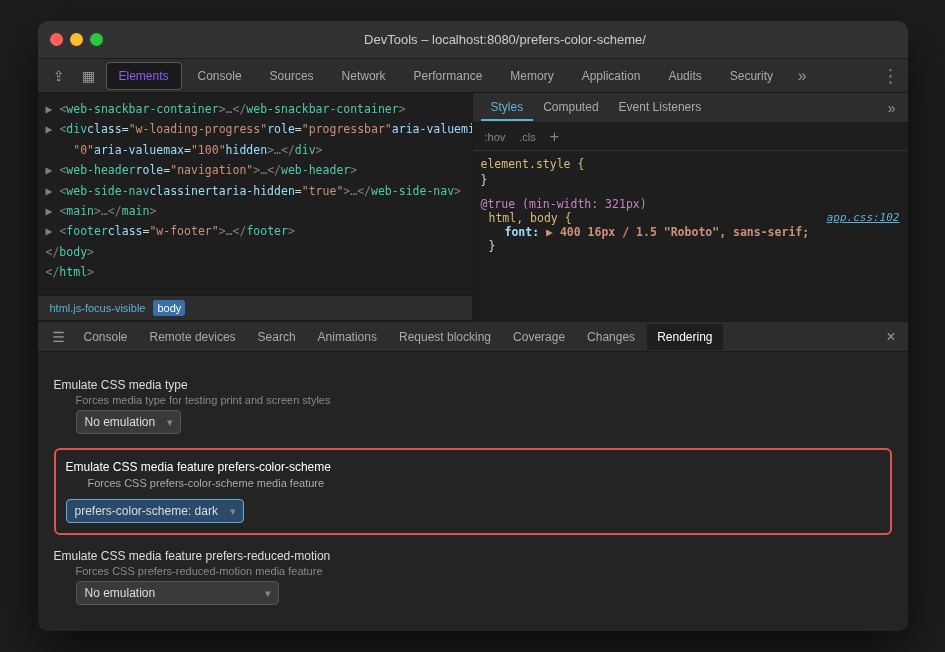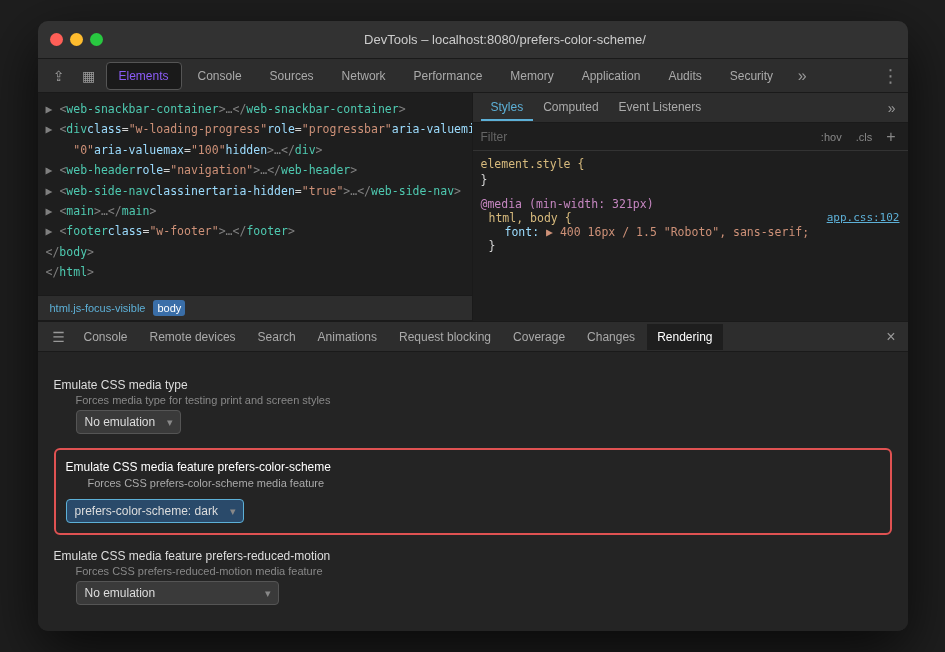--- a/index.html
+++ b/index.html
@@ -455,37 +455,36 @@
     </div>
 
     <div class="right-panel">
       <div class="styles-tabs">
         <button class="style-tab active">Styles</button>
         <button class="style-tab">Computed</button>
         <button class="style-tab">Event Listeners</button>
         <button class="style-tab-more">»</button>
       </div>
       <div class="filter-bar">
-        <input class="filter-input" type="text" placeholder="Filter" style="">
         <button class="filter-btn">:hov</button>
         <button class="filter-btn">.cls</button>
         <button class="filter-plus">+</button>
       </div>
       <div class="styles-content">
         <div class="style-rule">
           <div class="style-selector">element.style {</div>
           <div class="style-brace">}</div>
         </div>
         <div class="style-rule">
-          <div style="color:#c586c0; font-size:11.5px;">@media (min-width: 321px)</div>
+          <div style="color:#c586c0; font-size:11.5px;">@true (min-width: 321px)</div>
           <div style="color:#d7ba7d; font-size:11.5px; padding-left:8px;">
             <span>html, body {</span>
-            <a class="style-source" style="float:right; color:#5db0d7; font-size:11px;">app.css:102</a>
+            <a class="style-source" style="float:right; color:#5db0d7; font-size:11px;font-style:italic;">app.css:102</a>
           </div>
-          <div style="padding-left:24px; font-size:11.5px;">
+          <div style="padding-left:24px; font-size:11.5px;font-weight:bold;">
             <span style="color:#9cdcfe;">font:</span>
             <span style="color:#ce9178;"> ▶ 400 16px / 1.5 "Roboto", sans-serif;</span>
           </div>
           <div style="padding-left:8px; color:#d4d4d4; font-size:11.5px;">}</div>
         </div>
       </div>
     </div>
   </div>
 
   <div class="bottom-drawer">

